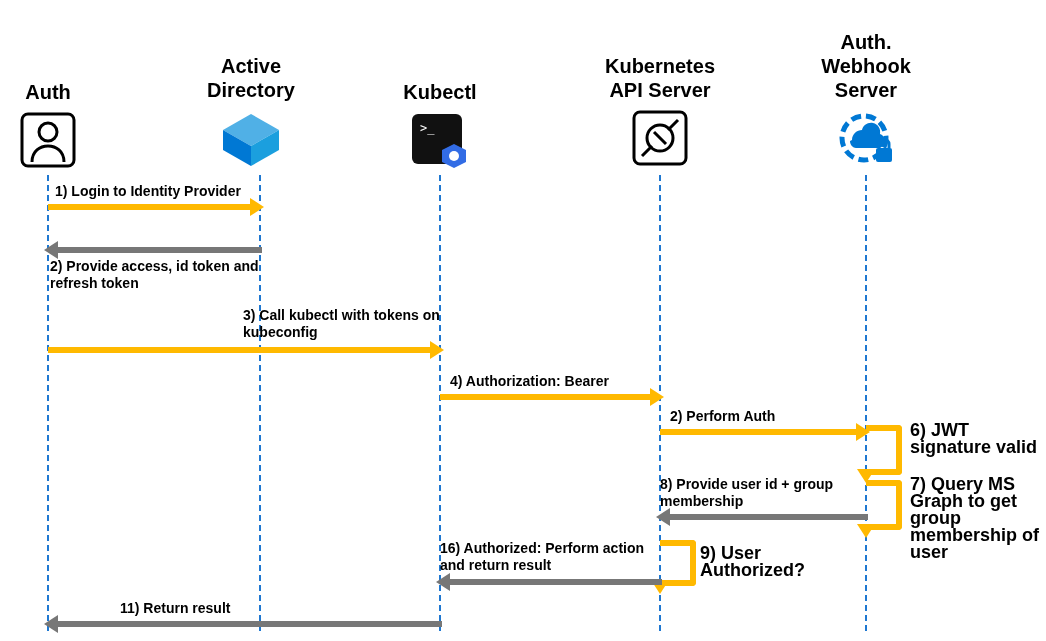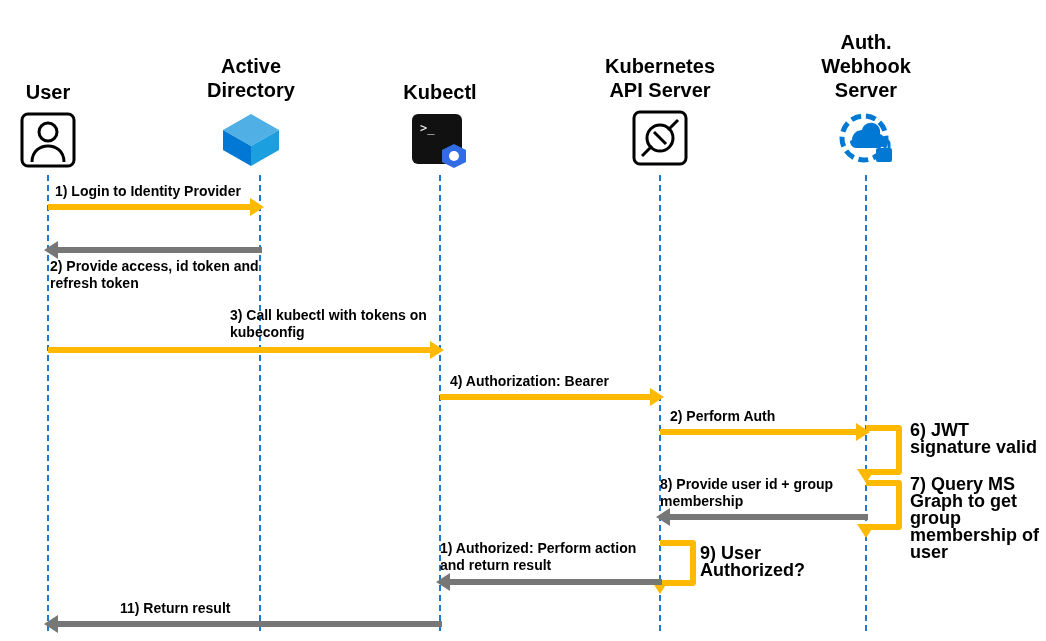--- a/index.html
+++ b/index.html
@@ -22,21 +22,21 @@
   .self-loop .head-down{position:absolute;width:0;height:0;border-left:9px solid transparent;border-right:9px solid transparent;border-top:14px solid #ffb900}
   .icon{position:absolute;bottom:0;left:50%;transform:translateX(-50%)}
 </style>
 </head>
 <body>
 
 <div id="diagram">
 
   <div class="participant" style="left:18px;width:60px">
     <div style="height:80px"></div>
-    <div class="participant-title">User</div>
+    <div class="participant-title">Auth</div>
     <div class="icon" style="top:112px">
       <svg width="56" height="56">
           <rect x="2" y="2" width="52" height="52" rx="6" fill="none" stroke="#000" stroke-width="3"></rect>
           <circle cx="28" cy="20" r="9" fill="none" stroke="#000" stroke-width="3"></circle>
           <path d="M12 50c0-11 8-16 16-16s16 5 16 16" fill="none" stroke="#000" stroke-width="3"></path>
         </svg>
     </div>
   </div>
   <div class="lifeline" style="left:47px"></div>
 
@@ -109,21 +109,21 @@
   <div class="seg" style="top:243px;left:46px;width:216px;height:20px">
     <div class="bar gray" style="left:12px;right:0;top:4px"></div>
     <div class="head left gray" style="left:-2px;top:-2px"></div>
   </div>
   <div class="caption" style="top:258px;left:50px;width:210px">2) Provide access, id token and refresh token</div>
 
   <div class="seg" style="top:343px;left:48px;width:394px;height:20px">
     <div class="bar orange" style="left:0;right:12px;top:4px"></div>
     <div class="head right orange" style="right:-2px;top:-2px"></div>
   </div>
-  <div class="caption" style="top:307px;left:230px;width:220px">3) Call kubectl with tokens on kubeconfig</div>
+  <div class="caption" style="top:307px;left:243px;width:220px">3) Call kubectl with tokens on kubeconfig</div>
 
   <div class="seg" style="top:390px;left:440px;width:222px;height:20px">
     <div class="bar orange" style="left:0;right:12px;top:4px"></div>
     <div class="head right orange" style="right:-2px;top:-2px"></div>
   </div>
   <div class="caption" style="top:373px;left:450px;width:200px">4) Authorization: Bearer</div>
 
   <div class="seg" style="top:425px;left:660px;width:208px;height:20px">
     <div class="bar orange" style="left:0;right:12px;top:4px"></div>
     <div class="head right orange" style="right:-2px;top:-2px"></div>
@@ -148,21 +148,21 @@
 
   <div class="self-loop" style="top:540px;left:660px;width:30px;height:34px;border-top-right-radius:4px;border-bottom-right-radius:4px">
     <div class="head-down" style="left:-9px;bottom:-14px"></div>
   </div>
   <div class="side-note" style="top:545px;left:700px;width:160px">9) User Authorized?</div>
 
   <div class="seg" style="top:575px;left:438px;width:224px;height:20px">
     <div class="bar gray" style="left:12px;right:0;top:4px"></div>
     <div class="head left gray" style="left:-2px;top:-2px"></div>
   </div>
-  <div class="caption" style="top:540px;left:440px;width:215px">1) Authorized: Perform action and return result</div>
+  <div class="caption" style="top:540px;left:440px;width:215px">16) Authorized: Perform action and return result</div>
 
   <div class="seg" style="top:617px;left:46px;width:396px;height:20px">
     <div class="bar gray" style="left:12px;right:0;top:4px"></div>
     <div class="head left gray" style="left:-2px;top:-2px"></div>
   </div>
   <div class="caption" style="top:600px;left:120px;width:200px">11) Return result</div>
 
 </div>
 
 </body></html>

